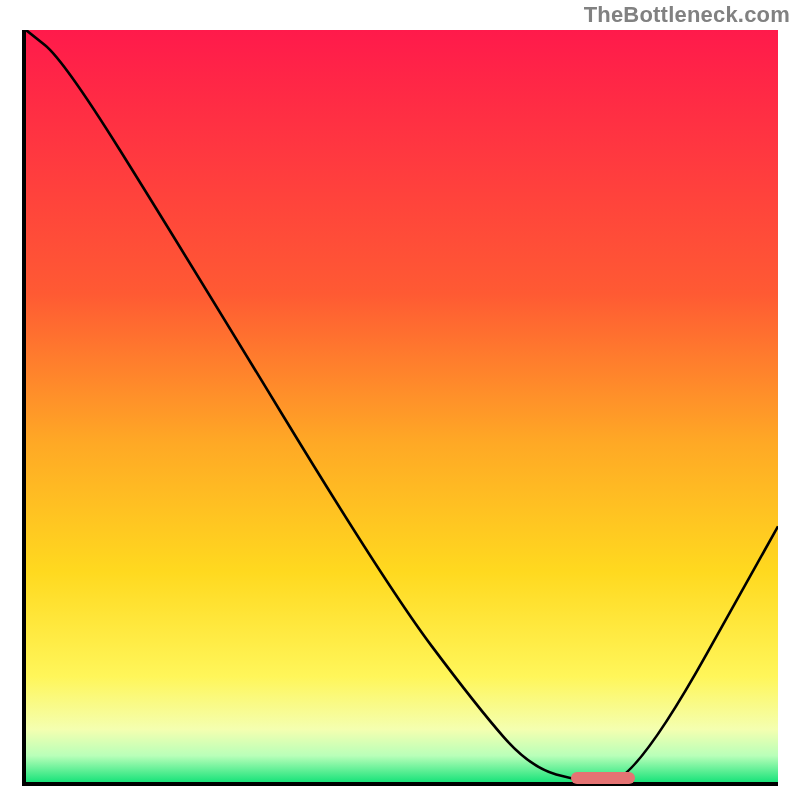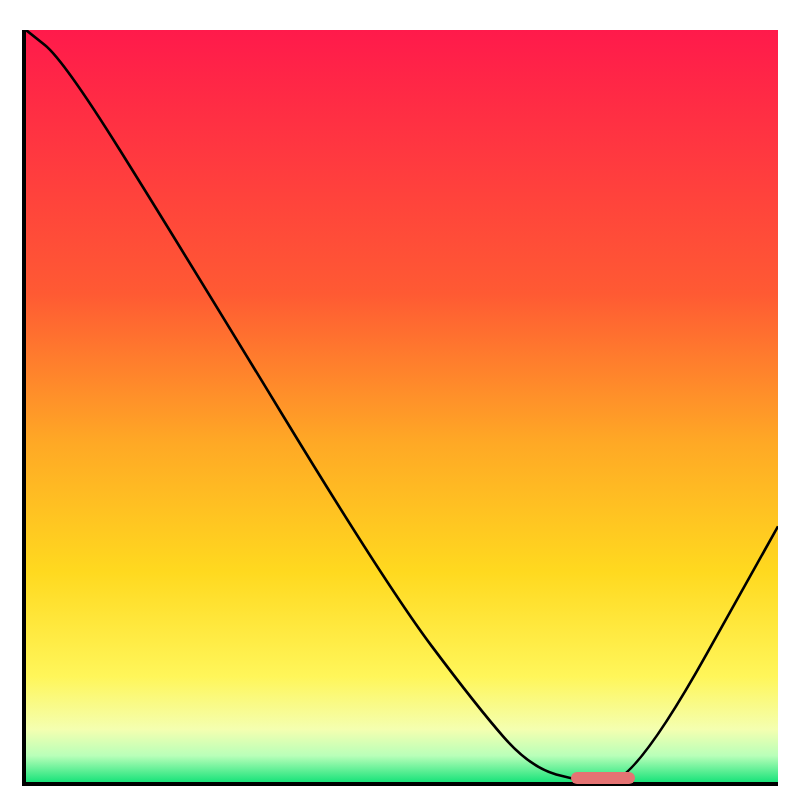--- a/index.html
+++ b/index.html
@@ -46,20 +46,21 @@
     height: 12px;
     border-radius: 6px;
     background: #e57373;
   }
 </style>
 </head>
 <body>
 
 <div class="stage">
 
+  <div class="attribution">TheBottleneck.com</div>
 
   <div class="plot">
 
     <svg viewBox="0 0 100 100" preserveAspectRatio="none" width="752" height="752">
       <defs>
         <linearGradient id="heat" x1="0" y1="0" x2="0" y2="1">
             <stop offset="0%" stop-color="#ff1a4b"></stop>
             <stop offset="35%" stop-color="#ff5a33"></stop>
             <stop offset="55.00000000000001%" stop-color="#ffa925"></stop>
             <stop offset="72%" stop-color="#ffd91f"></stop>

